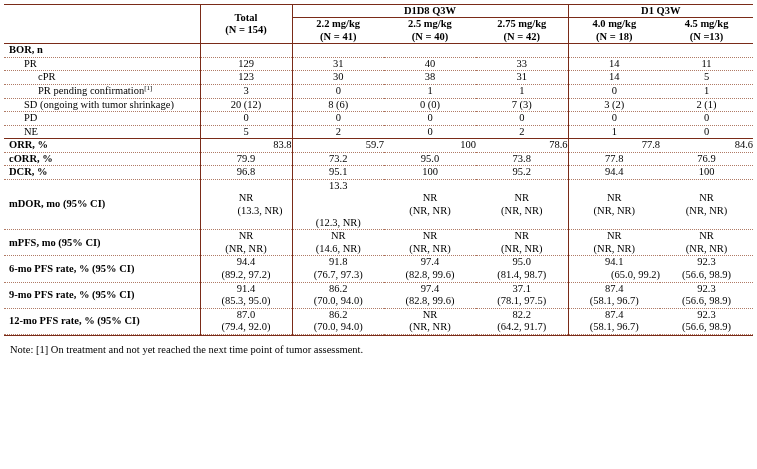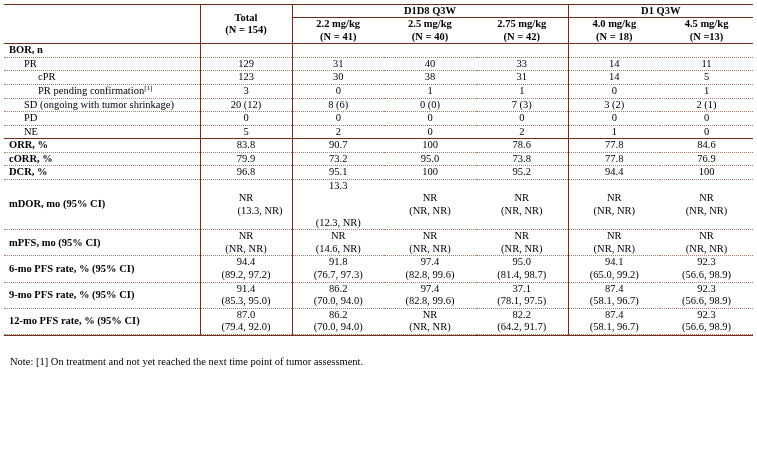--- a/index.html
+++ b/index.html
@@ -60,20 +60,21 @@
     font-size: 10.5px;
     line-height: 1.2;
     padding: 2.5px 2px;
     border-bottom: 1px dotted #b07a65;
   }
   .body-row td.lbl {
     text-align: left;
   }
   .row-solidtop td {
     border-top: 0.9px solid #7a2b18;
+    text-align: right;
   }
   .lbl {
     padding-left: 5px !important;
   }
   .indent1 { padding-left: 20px !important; }
   .indent2 { padding-left: 34px !important; }
   .bold { font-weight: bold; }
   .two-line {
     line-height: 1.12;
   }
@@ -81,21 +82,21 @@
     display: block;
   }
   sup {
     font-size: 7px;
     vertical-align: super;
     line-height: 0;
   }
   .note {
     border-top: 1.6px solid #7a2b18;
     font-size: 10.5px;
-    padding: 20px 6px 4px 6px;
+    padding: 8px 6px 4px 6px;
     margin: 0 4px;
     width: 749px;
     box-sizing: border-box;
     color: #000;
   }
 </style>
 </head>
 <body>
 
 <div class="sheet">
@@ -203,21 +204,21 @@
           <td class="vline-left">5</td>
           <td class="vline-left">2</td>
           <td>0</td>
           <td>2</td>
           <td class="vline-left">1</td>
           <td>0</td>
         </tr>
         <tr class="body-row row-solidtop">
           <td class="lbl bold">ORR, %</td>
           <td class="vline-left">83.8</td>
-          <td class="vline-left">90.7</td>
+          <td class="vline-left">59.7</td>
           <td>100</td>
           <td>78.6</td>
           <td class="vline-left">77.8</td>
           <td>84.6</td>
         </tr>
         <tr class="body-row">
           <td class="lbl bold">cORR, %</td>
           <td class="vline-left">79.9</td>
           <td class="vline-left">73.2</td>
           <td>95.0</td>
@@ -251,21 +252,21 @@
           <td class=" two-line"><span>NR</span><span class="l2" style="display: block;">(NR, NR)</span></td>
           <td class="vline-left two-line"><span>NR</span><span class="l2" style="display: block;">(NR, NR)</span></td>
           <td class=" two-line"><span>NR</span><span class="l2" style="display: block;">(NR, NR)</span></td>
         </tr>
         <tr class="body-row">
           <td class="lbl bold">6-mo PFS rate, % (95% CI)</td>
           <td class="vline-left two-line"><span>94.4</span><span class="l2" style="display: block;">(89.2, 97.2)</span></td>
           <td class="vline-left two-line"><span>91.8</span><span class="l2" style="display: block;">(76.7, 97.3)</span></td>
           <td class=" two-line"><span>97.4</span><span class="l2" style="display: block;">(82.8, 99.6)</span></td>
           <td class=" two-line"><span>95.0</span><span class="l2" style="display: block;">(81.4, 98.7)</span></td>
-          <td class="vline-left two-line"><span>94.1</span><span class="l2" style="display: block;">(65.0, 99.2)</span></td>
+          <td class="vline-left two-line"><span>94.1</span><span class="l2" style="display: block; text-align: right;">(65.0, 99.2)</span></td>
           <td class=" two-line"><span>92.3</span><span class="l2" style="display: block;">(56.6, 98.9)</span></td>
         </tr>
         <tr class="body-row">
           <td class="lbl bold">9-mo PFS rate, % (95% CI)</td>
           <td class="vline-left two-line"><span>91.4</span><span class="l2" style="display: block;">(85.3, 95.0)</span></td>
           <td class="vline-left two-line"><span>86.2</span><span class="l2" style="display: block;">(70.0, 94.0)</span></td>
           <td class=" two-line"><span>97.4</span><span class="l2" style="display: block;">(82.8, 99.6)</span></td>
           <td class=" two-line"><span>37.1</span><span class="l2" style="display: block;">(78.1, 97.5)</span></td>
           <td class="vline-left two-line"><span>87.4</span><span class="l2" style="display: block;">(58.1, 96.7)</span></td>
           <td class=" two-line"><span>92.3</span><span class="l2" style="display: block;">(56.6, 98.9)</span></td>

